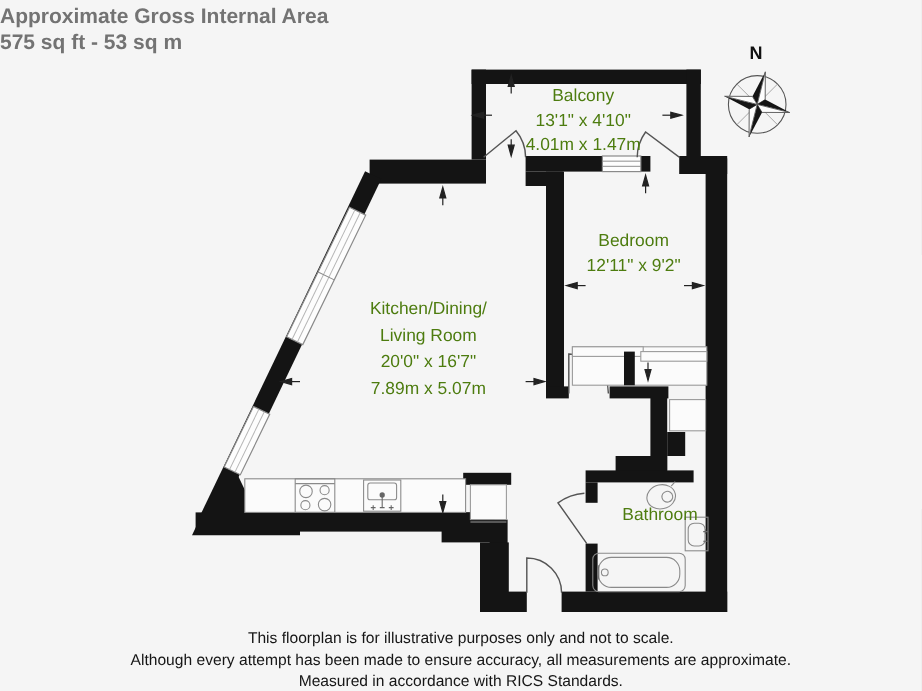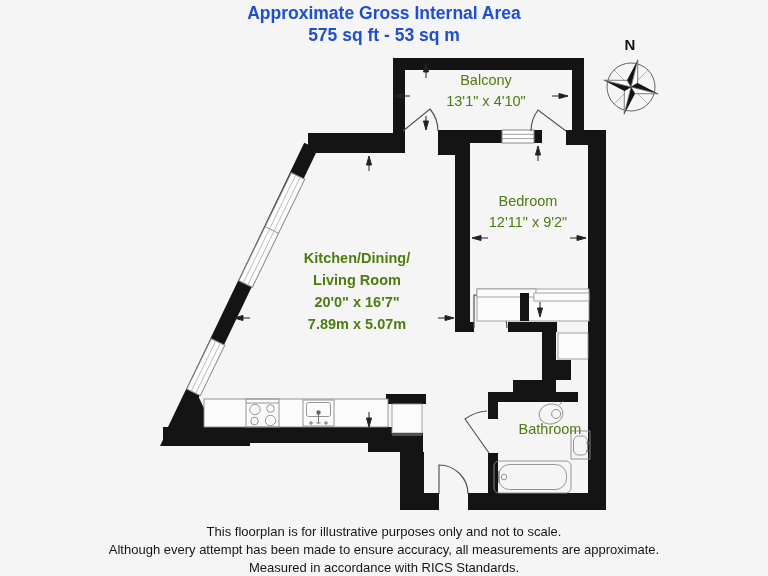--- a/index.html
+++ b/index.html
@@ -4,27 +4,27 @@
 <style>
   html,body{margin:0;padding:0;background:#e9e9e9;}
   .stage{
     position:relative;width:768px;height:576px;margin:0 auto;
     background:#f5f5f5;overflow:hidden;
     font-family:"Liberation Sans", sans-serif;color:#1c1c1c;
   }
   .stage svg{position:absolute;left:0;top:0;}
   .label{position:absolute;text-align:center;line-height:20.5px;font-size:14.5px;color:#4d7c0f;white-space:nowrap;}
   .label div{white-space:nowrap;}
-  .title{position:absolute;top:2px;left:0;width:100%;text-align:center;
-         font-size:17.5px;font-weight:bold;line-height:22px;color:#1d4ed8;}
+  .title{position:absolute;top:2px;left:0;width:100%;text-align:left;
+         font-size:17.5px;font-weight:bold;line-height:22px;color:#737373;}
   .footer{position:absolute;top:523px;left:0;width:100%;text-align:center;
           font-size:13px;line-height:18.2px;color:#161616;}
   .north{position:absolute;top:36px;left:630px;transform:translateX(-50%);
          font-size:15px;font-weight:bold;color:#111;}
-  .kitchen-label{line-height:22px;font-weight:bold;}
+  .kitchen-label{line-height:22px;}
 </style>
 </head>
 <body>
 
 <div class="stage">
 
   <svg width="768" height="576" viewBox="0 0 768 576">
 
     <g fill="#141414" stroke="none">
 
@@ -214,20 +214,21 @@
   <div class="title">
     <div>Approximate Gross Internal Area</div>
     <div>575 sq ft - 53 sq m</div>
   </div>
 
   <div class="north">N</div>
 
   <div class="label" style="left:486px;top:70px;transform:translateX(-50%);">
     <div>Balcony</div>
     <div>13'1" x 4'10"</div>
+    <div>4.01m x 1.47m</div>
   </div>
 
   <div class="label" style="left:528px;top:191px;transform:translateX(-50%);">
     <div>Bedroom</div>
     <div>12'11" x 9'2"</div>
   </div>
 
   <div class="label kitchen-label" style="left:357px;top:247px;transform:translateX(-50%);">
     <div>Kitchen/Dining/</div>
     <div>Living Room</div>

